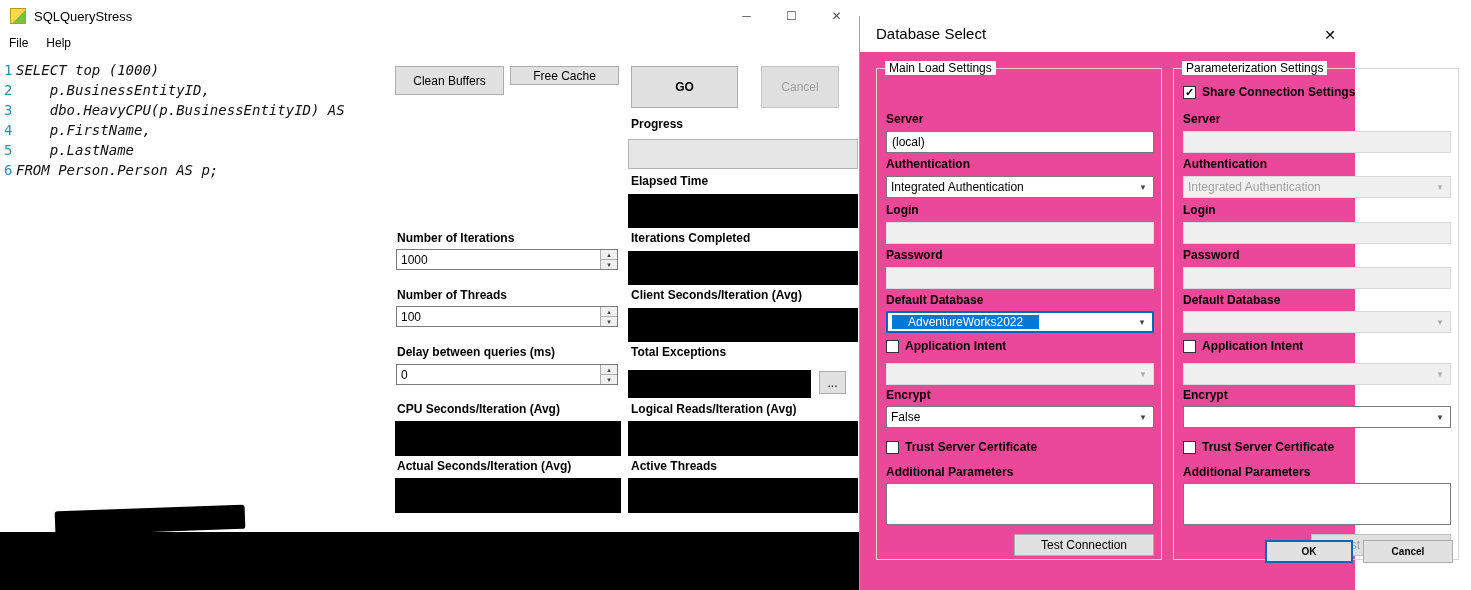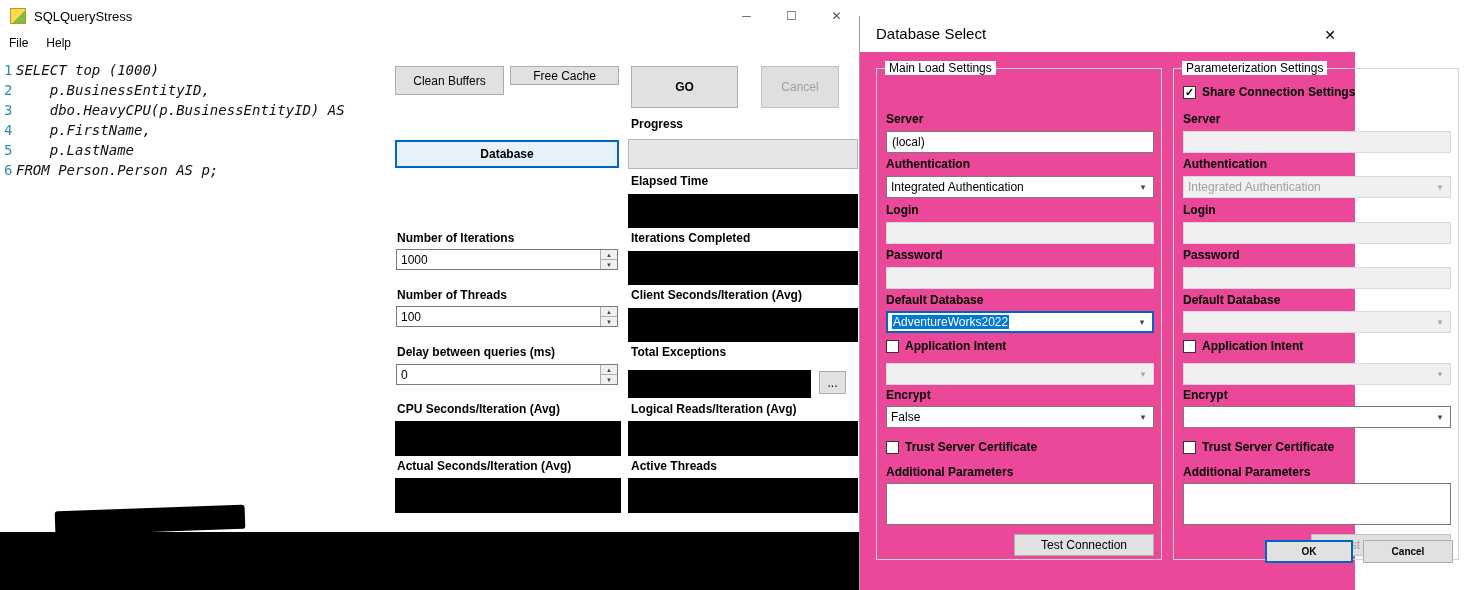--- a/index.html
+++ b/index.html
@@ -65,21 +65,21 @@
   .dinput { position:absolute; left:9px; width:268px; height:22px; border:1px solid #7a7a7a;
             background:#fff; font-size:12px; padding:0 5px;
             font-family:"Liberation Sans", sans-serif; }
   .dis { background:#f0f0f0 !important; border-color:#d9d9d9 !important; color:#a0a0a0 !important; }
   .dcombo { position:absolute; left:9px; width:268px; height:22px; border:1px solid #7a7a7a;
             background:#fff; font-size:12px; display:flex; align-items:center; padding:0 22px 0 4px; }
   .dcombo .arrow { position:absolute; right:1px; top:1px; bottom:1px; width:18px; display:flex;
                    align-items:center; justify-content:center; font-size:9px; color:#444; }
   .dcombo.dis .arrow { color:#aaa; }
   .combo-focus { border:2px solid #0067c0; }
-  .sel { background:#0078d7; color:#fff; padding:0 1px; }
+  .sel { background:#0078d7; color:#fff; padding:0 16px; }
   .check { position:absolute; left:9px; display:flex; align-items:center; gap:6px;
            font-size:12px; font-weight:bold; white-space:nowrap; }
   .box { width:13px; height:13px; border:1px solid #333; background:#fff; display:inline-flex;
          align-items:center; justify-content:center; font-size:11px; line-height:1; flex:0 0 13px; }
   .dtext { position:absolute; left:9px; width:268px; height:42px; border:1px solid #7a7a7a;
            background:#fff; resize:none; }
   .test-btn { left:137px; top:465px; width:140px; height:22px; }
   .dlg-btn { position:absolute; top:524px; height:23px; background:#e1e1e1;
              border:1px solid #adadad; font-size:10px; display:flex; align-items:center;
              justify-content:center;font-weight:bold; }
@@ -109,21 +109,20 @@
     <div class="code-line"><span class="ln">1</span><span class="code">SELECT top (1000)</span></div>
     <div class="code-line"><span class="ln">2</span><span class="code">    p.BusinessEntityID,</span></div>
     <div class="code-line"><span class="ln">3</span><span class="code">    dbo.HeavyCPU(p.BusinessEntityID) AS</span></div>
     <div class="code-line"><span class="ln">4</span><span class="code">    p.FirstName,</span></div>
     <div class="code-line"><span class="ln">5</span><span class="code">    p.LastName</span></div>
     <div class="code-line"><span class="ln">6</span><span class="code">FROM Person.Person AS p;</span></div>
   </div>
 
   <div class="btn" style="left:395px;top:66px;width:109px;height:29px;">Clean Buffers</div>
   <div class="btn" style="left:510px;top:66px;width:109px;height:19px;">Free Cache</div>
-  <div class="btn btn-bold btn-focus" style="left:395px;top:140px;width:224px;height:28px;">Database</div>
 
   <div class="lbl" style="left:397px;top:231px;">Number of Iterations</div>
   <div class="spinner" style="left:396px;top:249px;width:222px;">
     <input value="1000" style="">
     <div class="spin-btns">
         <div>▲</div>
         <div>▼</div>
       </div>
   </div>
 

